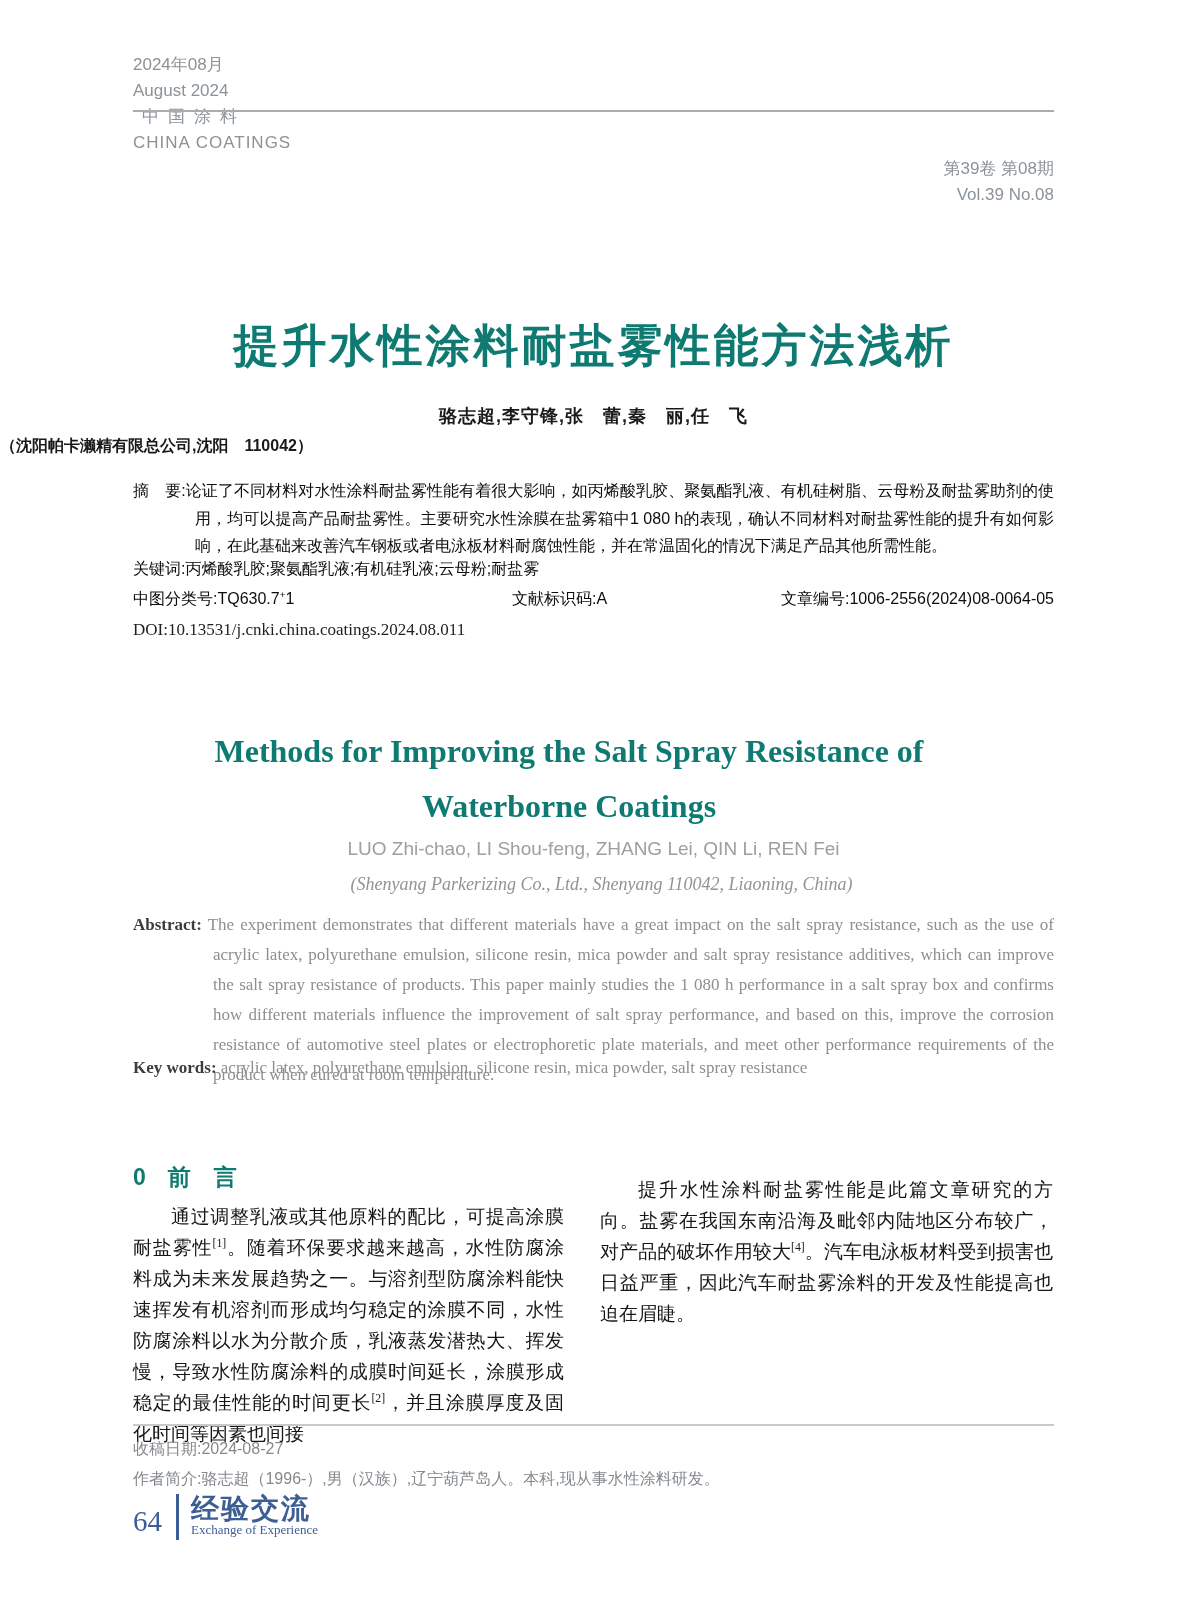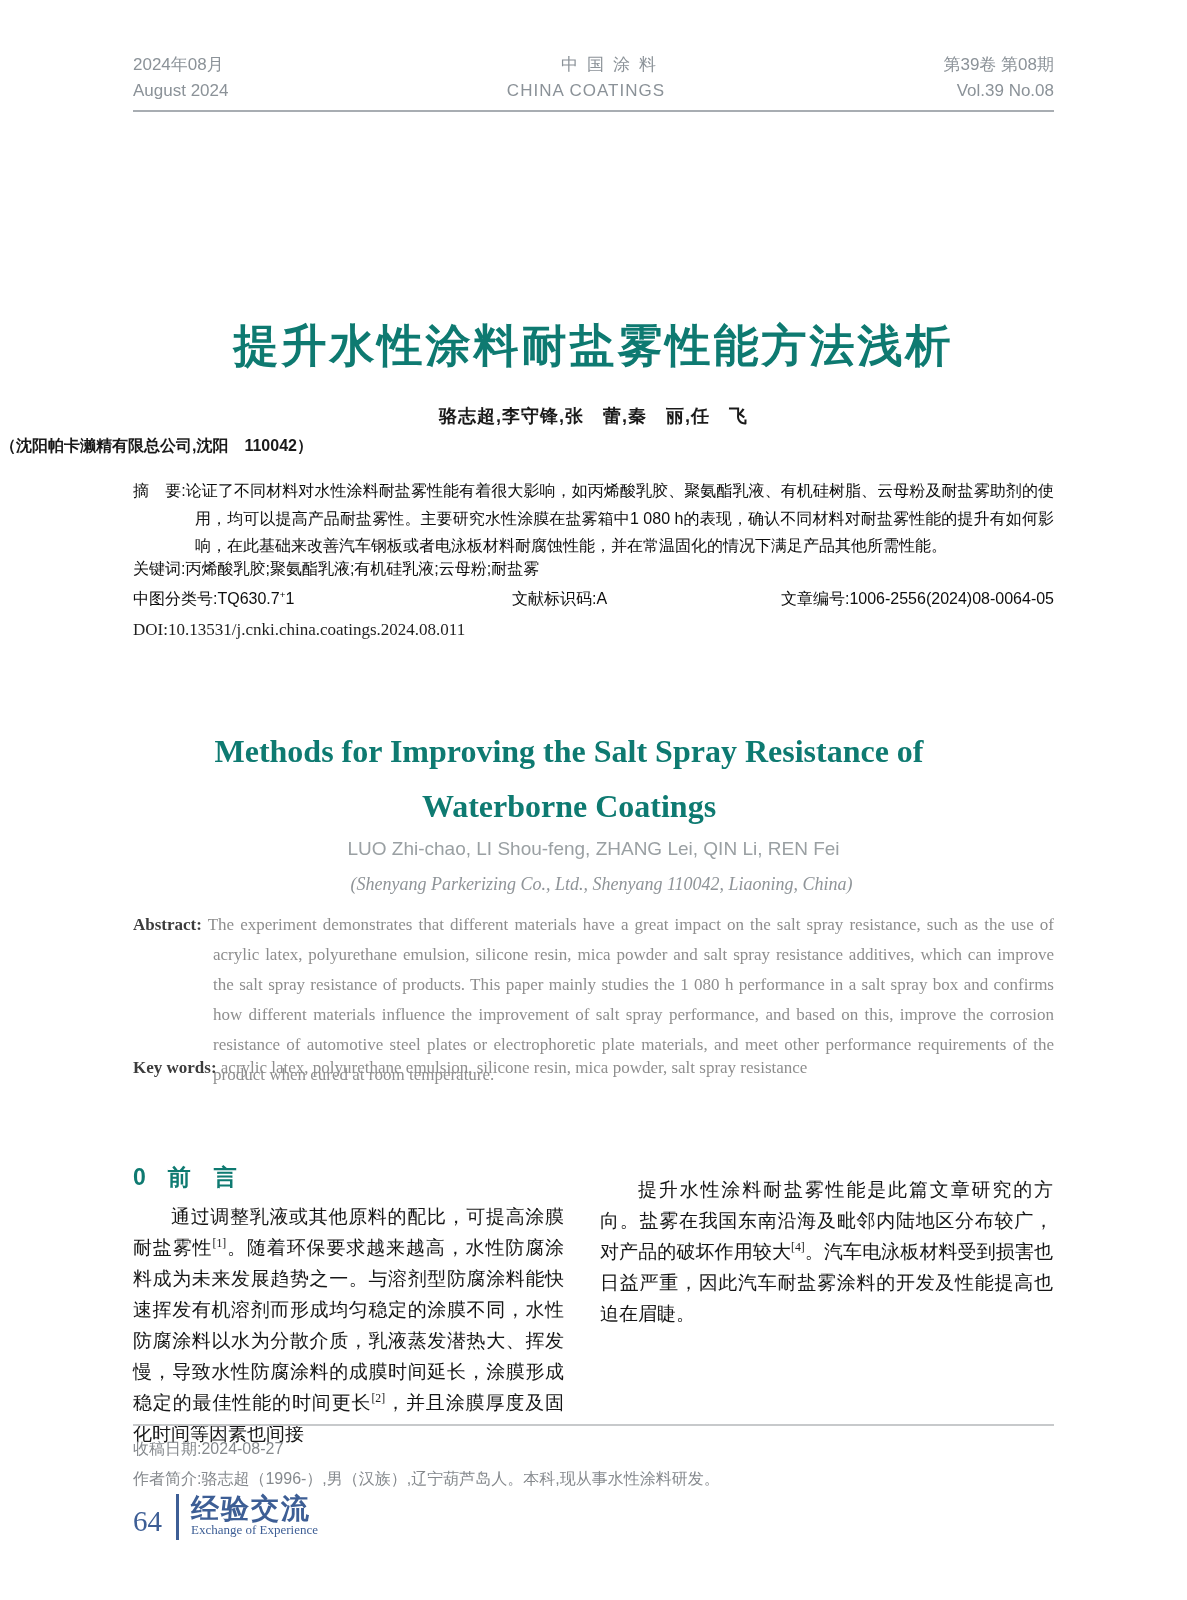--- a/index.html
+++ b/index.html
@@ -1,22 +1,22 @@
 <!DOCTYPE html>
 <html><head>
 <meta charset="utf-8">
 <style>
   html,body{margin:0;padding:0;background:#ffffff;}
   body{width:1187px;height:1600px;position:relative;overflow:hidden;
        font-family:"Liberation Sans",sans-serif;color:#1c1c1c;}
   .abs{position:absolute;}
   
   .hdr{left:133px;width:921px;top:52px;display:flex;justify-content:space-between;
-       color:#8b9298;font-size:17px;line-height:26px;}
-  .hdr .c{text-align:right;}
+       color:#8b9298;font-size:17px;line-height:26px;flex-direction:column;}
+  .hdr .c{text-align:left;}
   .hdr .r{text-align:right;}
   .hdr .cn-sp{letter-spacing:9px;text-indent:9px;}
   .hdr .en-sp{letter-spacing:1px;}
   .hdr-rule{left:133px;width:921px;top:110px;border-top:2px solid #a8adb2;}
   
   .title-cn{left:0;width:1187px;top:316px;text-align:center;color:#0e7a71;
             font-size:45px;font-weight:bold;letter-spacing:3px;}
   .authors-cn{left:0;width:1187px;top:404px;text-align:center;font-size:18px;
               font-weight:bold;color:#1a1a1a;letter-spacing:1px;}
   .affil-cn{left:0;width:1187px;top:436px;text-align:left;font-size:16px;

